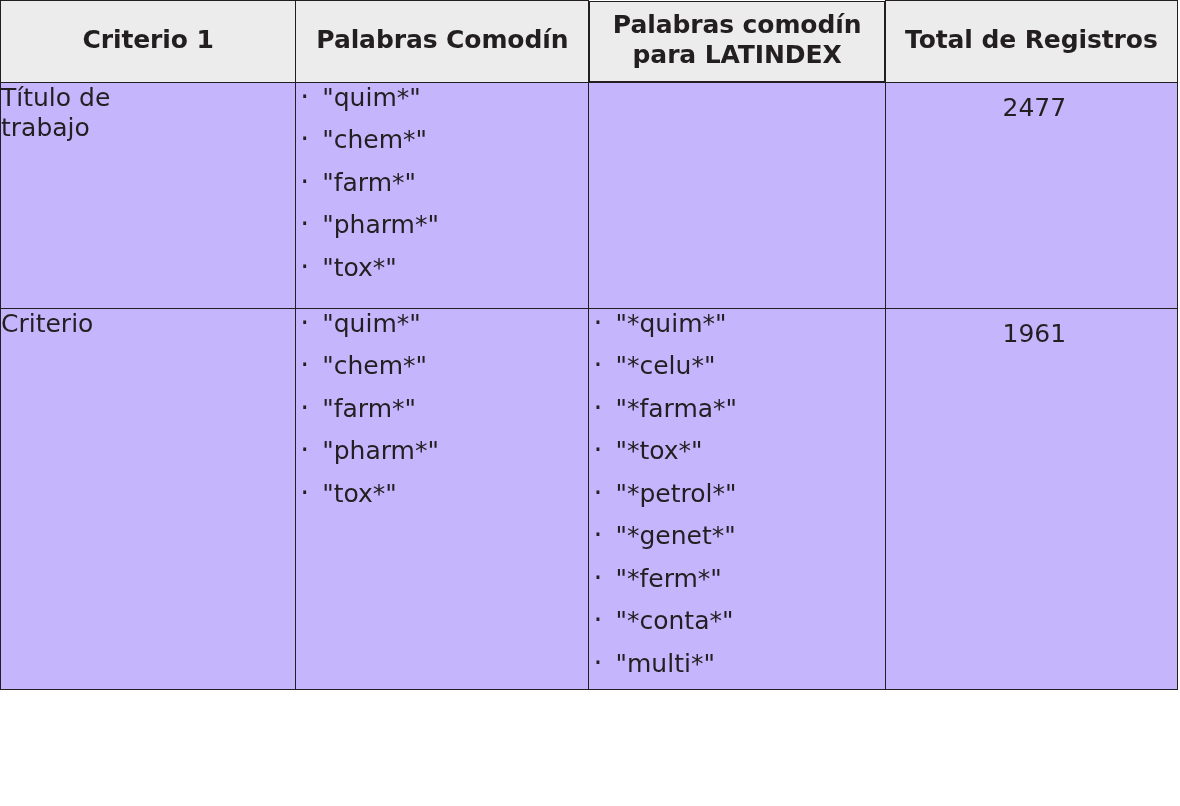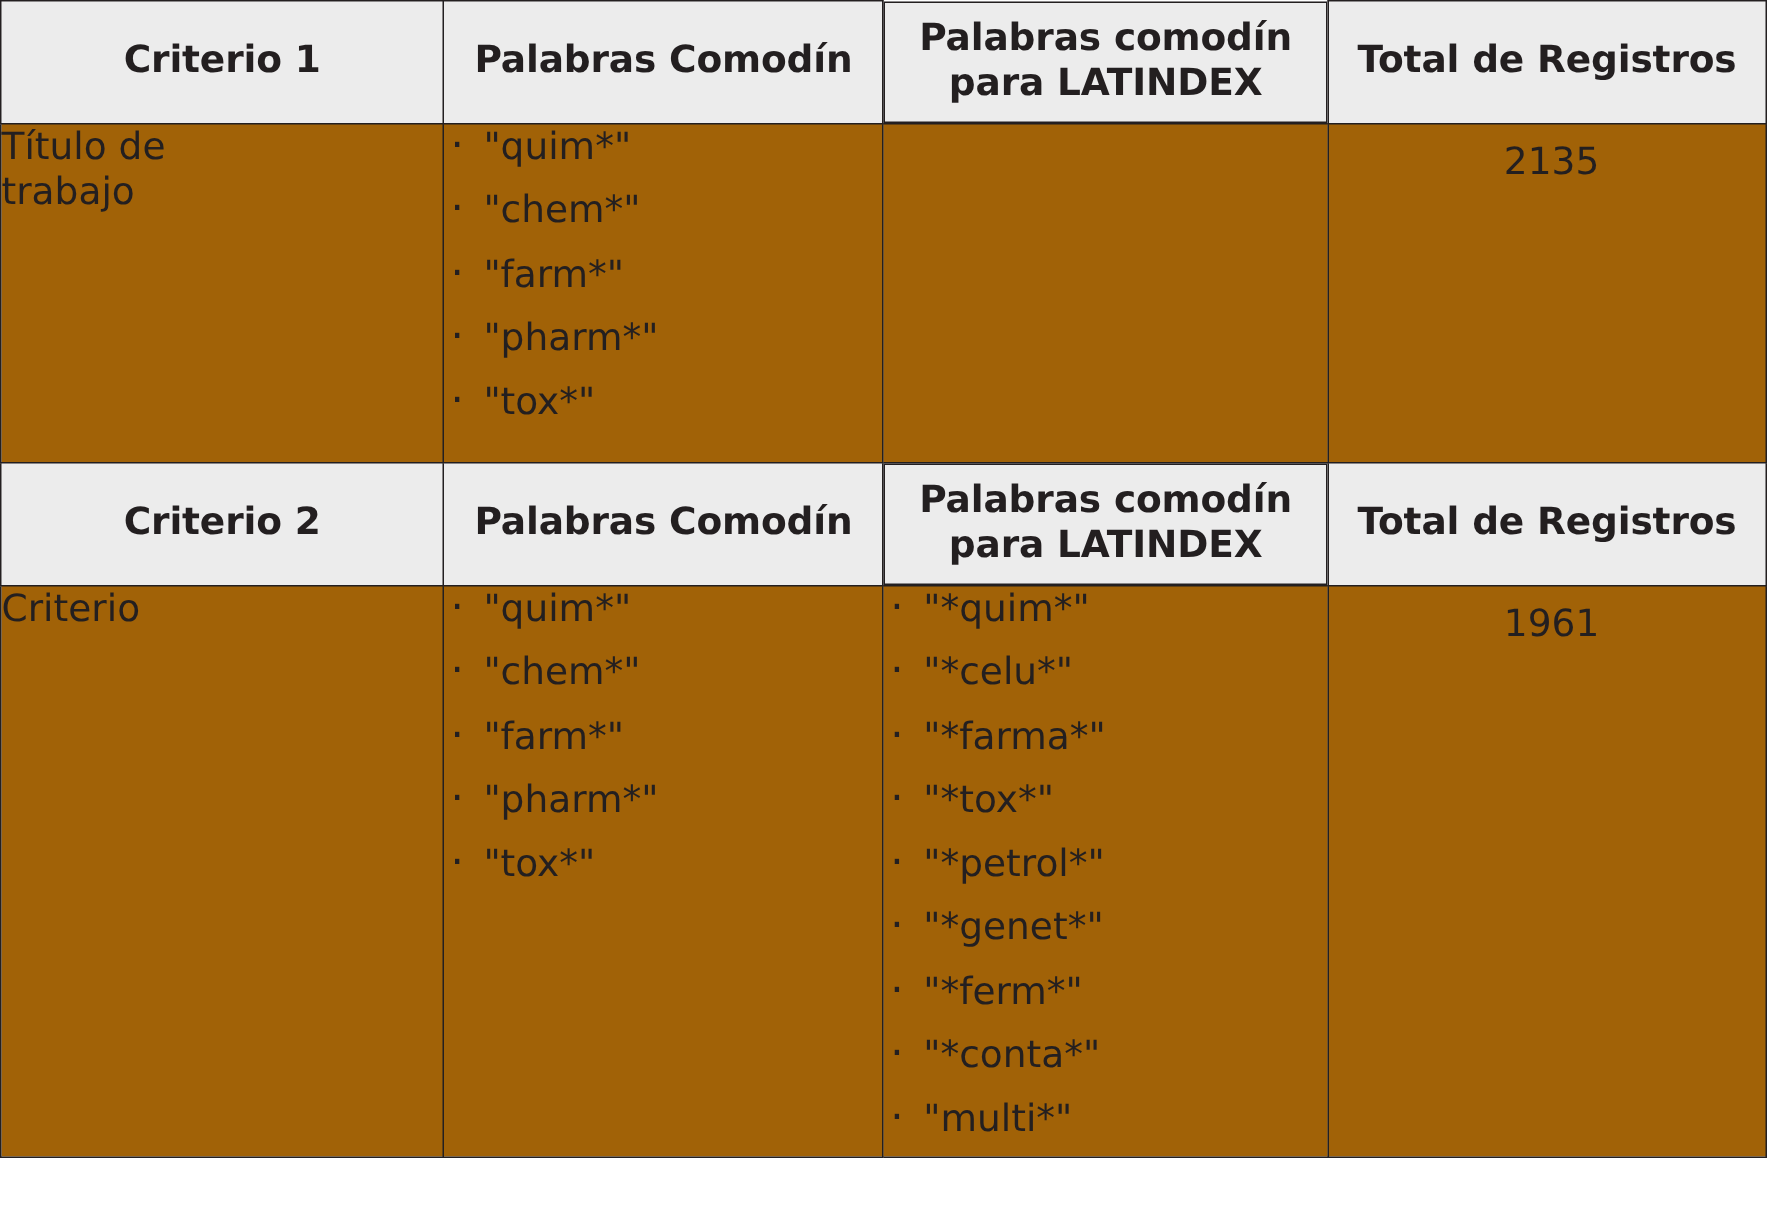--- a/index.html
+++ b/index.html
@@ -44,21 +44,21 @@
     font-size: 25px;
     line-height: 1.22;
     padding: 8px 6px 10px 6px;
     vertical-align: middle;
     letter-spacing: -0.1px;
   }
   td.body-cell {
     padding: 10px 6px 12px 12px;
     font-size: 25px;
     line-height: 1.22;
-    background: #a16207;
+    background: #c4b5fd;
   }
   td.body-cell.center {
     text-align: center;
     padding-left: 6px;
     padding-top: 10px;
   }
   .plain-text {
     display: block;
     white-space: pre-line;
   }
@@ -117,30 +117,23 @@
         <td class="body-cell">
           <ul class="word-list">
             <li>"quim*"</li>
             <li>"chem*"</li>
             <li>"farm*"</li>
             <li>"pharm*"</li>
             <li>"tox*"</li>
           </ul>
         </td>
         <td class="body-cell empty-cell"></td>
-        <td class="body-cell center">2135</td>
+        <td class="body-cell center">2477</td>
       </tr>
 
-      <tr class="header-row">
-        <th>Criterio 2</th>
-        <th>Palabras Comodín</th>
-        <th class="plain-text">Palabras comodín
-para LATINDEX</th>
-        <th>Total de Registros</th>
-      </tr>
       <tr class="row-2">
         <td class="body-cell">
           <span class="plain-text">Criterio</span>
         </td>
         <td class="body-cell">
           <ul class="word-list">
             <li>"quim*"</li>
             <li>"chem*"</li>
             <li>"farm*"</li>
             <li>"pharm*"</li>

